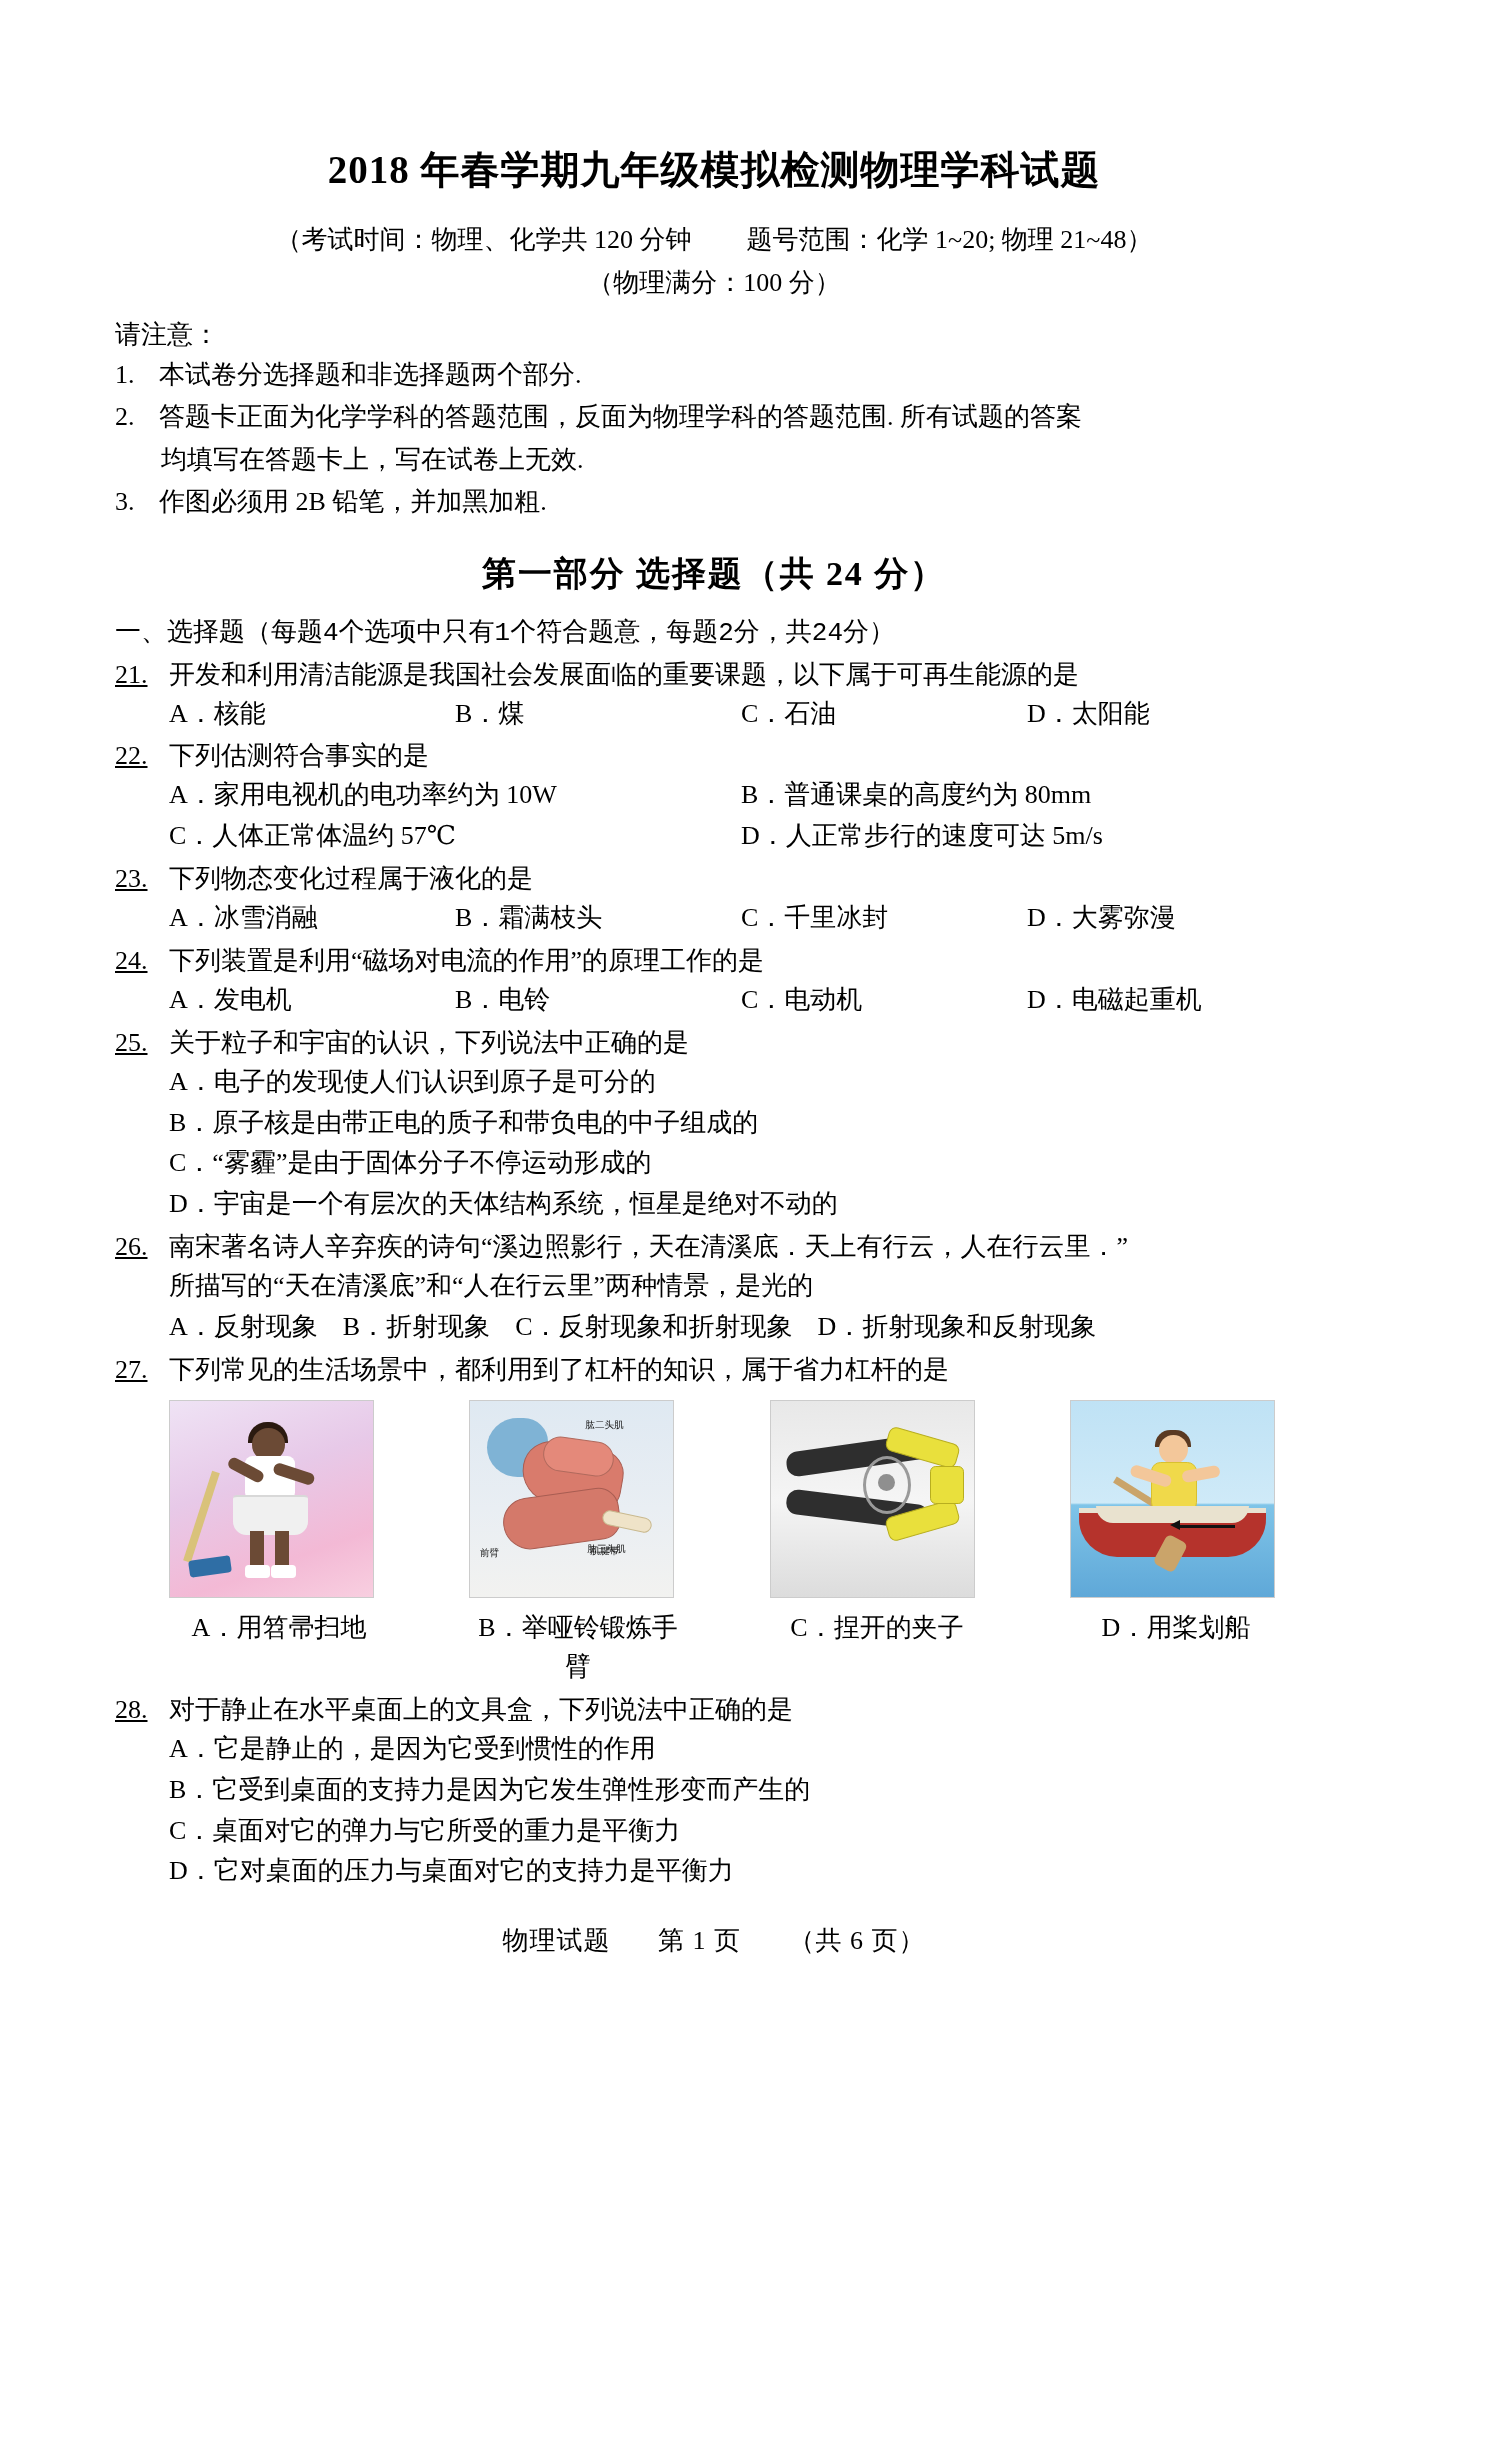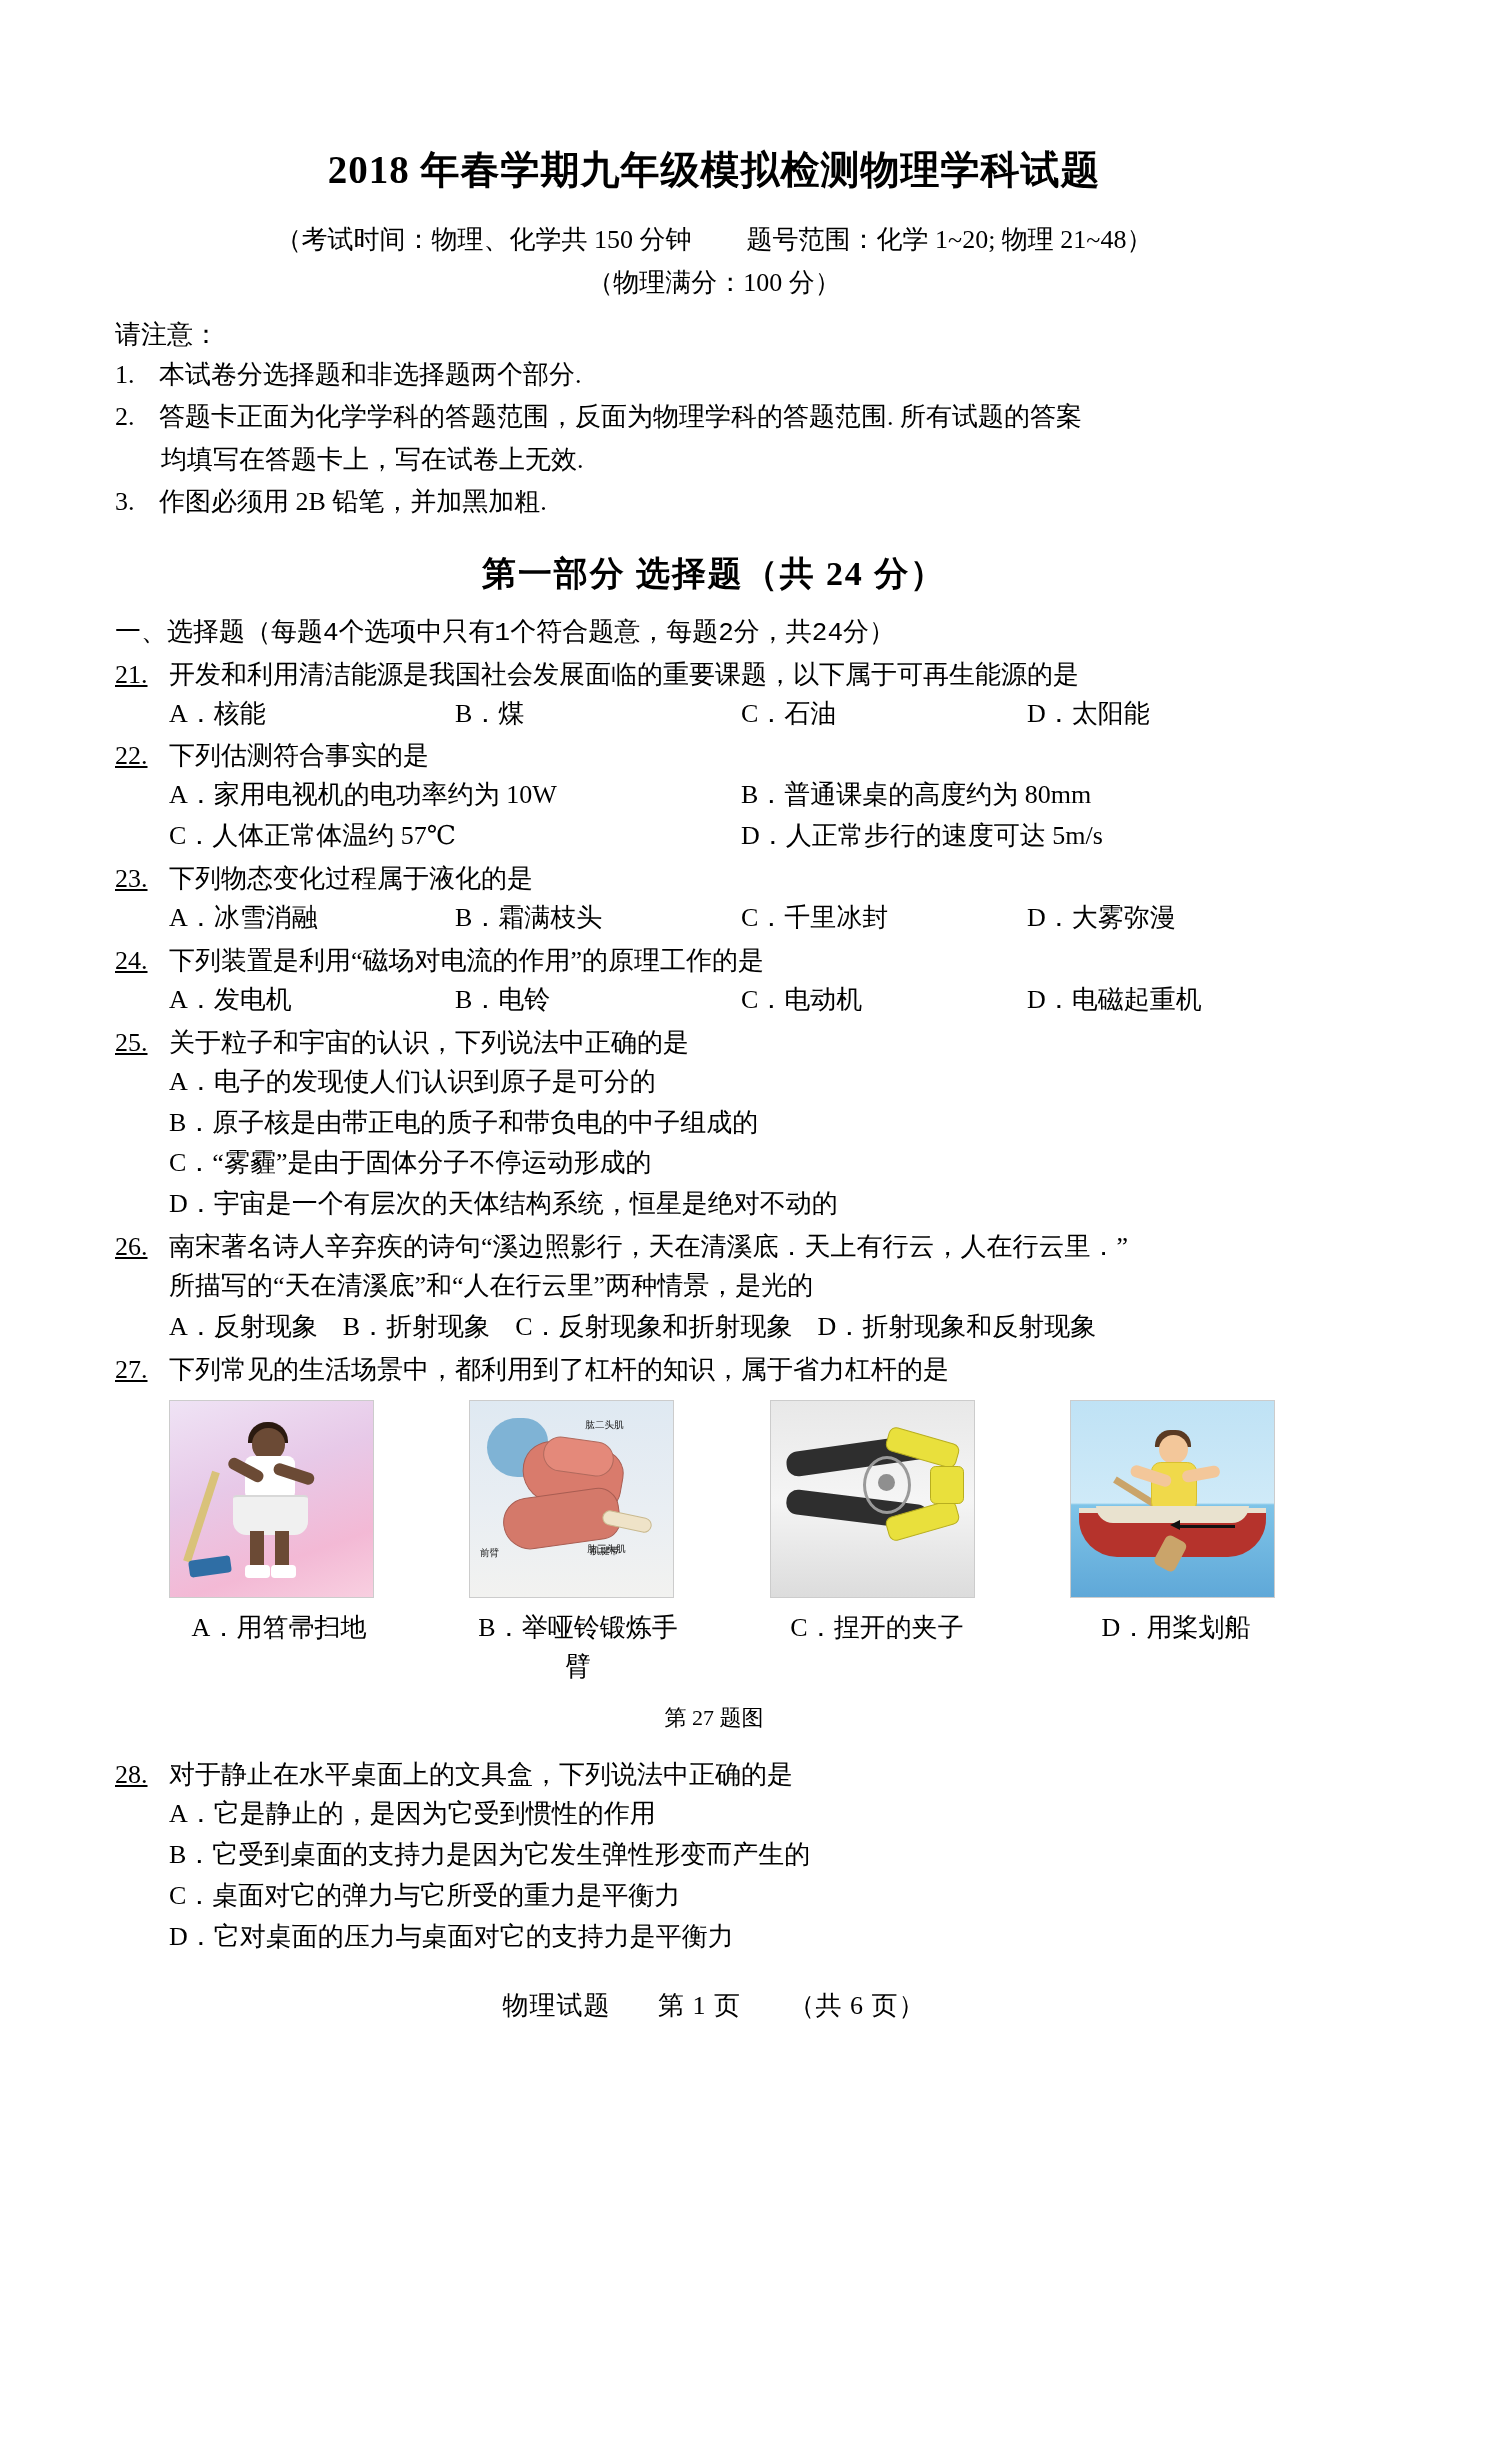--- a/index.html
+++ b/index.html
@@ -345,21 +345,21 @@
 </style>
 </head>
 <body>
 
 <div class="page">
   <div class="inner">
 
     <h1 class="title">2018 年春学期九年级模拟检测物理学科试题</h1>
 
     <div class="exam-line">
-      <span>（考试时间：物理、化学共 150 分钟</span>
+      <span>（考试时间：物理、化学共 120 分钟</span>
       <span class="gap"></span>
       <span>题号范围：化学 1~20; 物理 21~48）</span>
     </div>
 
     <div class="fullmark">（物理满分：100 分）</div>
 
     <div class="notice">
       <div class="notice-head">
         <div class="notice-label">请注意：</div>
         <div class="notice-items">
@@ -536,21 +536,20 @@
         </div>
       </div>
 
       <div class="fig-captions">
         <div>A．用笤帚扫地</div>
         <div>B．举哑铃锻炼手臂</div>
         <div>C．捏开的夹子</div>
         <div>D．用桨划船</div>
       </div>
 
-      <div class="fig-label">第 27 题图</div>
     </div>
 
     <div class="q">
       <div class="q-row">
         <div class="q-num">28.</div>
         <div class="q-text">对于静止在水平桌面上的文具盒，下列说法中正确的是</div>
       </div>
       <div class="q-body">
         <div class="opt-block">A．它是静止的，是因为它受到惯性的作用</div>
         <div class="opt-block">B．它受到桌面的支持力是因为它发生弹性形变而产生的</div>

